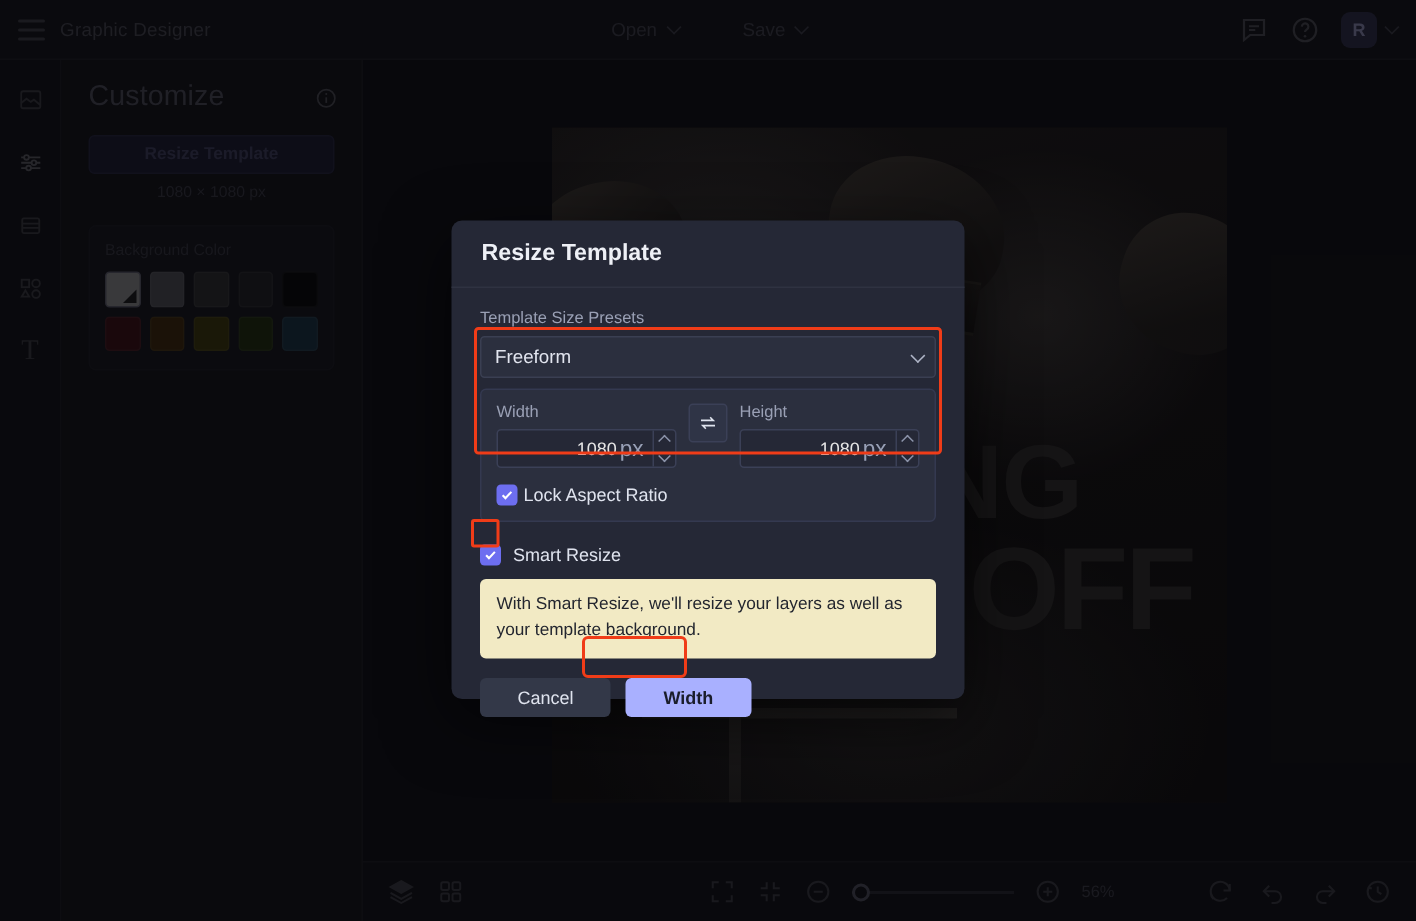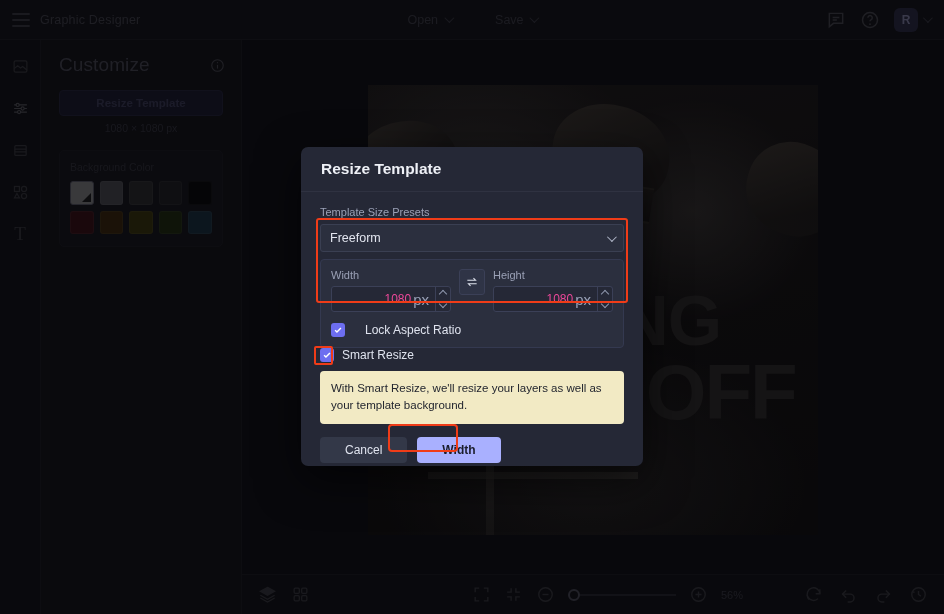--- a/index.html
+++ b/index.html
@@ -147,39 +147,39 @@
   .select .dchev { width: 7px; height: 7px; border-right: 1.6px solid #aeb4c6;
     border-bottom: 1.6px solid #aeb4c6; transform: rotate(45deg) translateY(-2px); }
 
   .wh-card { background: #2b2f3e; border: 1px solid #343950; border-radius: 4px;
     margin-top: 7px; padding: 9px 10px 10px 10px; }
   .wh-row { display: flex; align-items: flex-start; gap: 8px; }
   .wh-col { flex: 1; }
   .wh-label { font-size: 11px; color: #9aa0b5; margin-bottom: 5px; }
   .num-field { height: 26px; background: #252836; border: 1px solid #3b4057;
     border-radius: 3px; display: flex; align-items: center; }
-  .num-val { flex: 1; text-align: right; font-size: 12px; color: #ec4899; padding-right: 2px; }
+  .num-val { flex: 1; text-align: right; font-size: 12px; color: #e5e5e5; padding-right: 2px; }
   .num-unit { font-size: 15px; color: #98a0b6; padding-right: 6px; }
   .stepper { width: 15px; display: flex; flex-direction: column; align-items: center;
     gap: 4px; border-left: 1px solid #3b4057; height: 100%;
     justify-content: center; cursor: pointer; }
   .st-up, .st-dn { width: 6px; height: 6px; border-left: 1.4px solid #8d95ab;
     border-top: 1.4px solid #8d95ab; }
   .st-up { transform: rotate(45deg); }
   .st-dn { transform: rotate(-135deg); }
   .swap-btn { width: 26px; height: 26px; border-radius: 3px; background: #2f3446;
     border: 1px solid #3b4057; display: flex; align-items: center;
     justify-content: center; cursor: pointer; margin-bottom: 0; }
   .swap-btn svg { width: 14px; height: 14px; }
-  .lock-row { display: flex; align-items: flex-end; gap: 20px; margin-top: 11px; }
+  .lock-row { display: flex; align-items: flex-end; gap: 4px; margin-top: 11px; }
   .cbx { width: 14px; height: 14px; border-radius: 3px; background: #6d6ef0;
     display: flex; align-items: center; justify-content: center; cursor: pointer; }
   .cbx svg { width: 10px; height: 10px; }
   .cbx-text { font-size: 12px; color: #dfe3ee; }
-  .smart-row { display: flex; align-items: center; gap: 8px; }
+  .smart-row { display: flex; align-items: center; gap: 8px; margin-top: 15px; }
   .tooltip { margin-top: 9px; background: #f2eac4; border-radius: 4px;
     padding: 9px 11px; font-size: 11.5px; color: #23262f; line-height: 1.5; }
   .modal-foot { display: flex; align-items: center; gap: 10px; padding: 13px 19px 0 19px; }
   .btn { height: 26px; padding: 0 25px; border-radius: 4px; font-size: 12px;
     display: flex; align-items: center; justify-content: center; cursor: pointer; }
   .btn-cancel { background: #333848; color: #dfe3ee; }
   .btn-resize { background: #a9b0ff; color: #1a1d2b; font-weight: bold; }
 
   
   .bottombar { position: absolute; bottom: 0; left: 242px; width: 702px; height: 40px;

